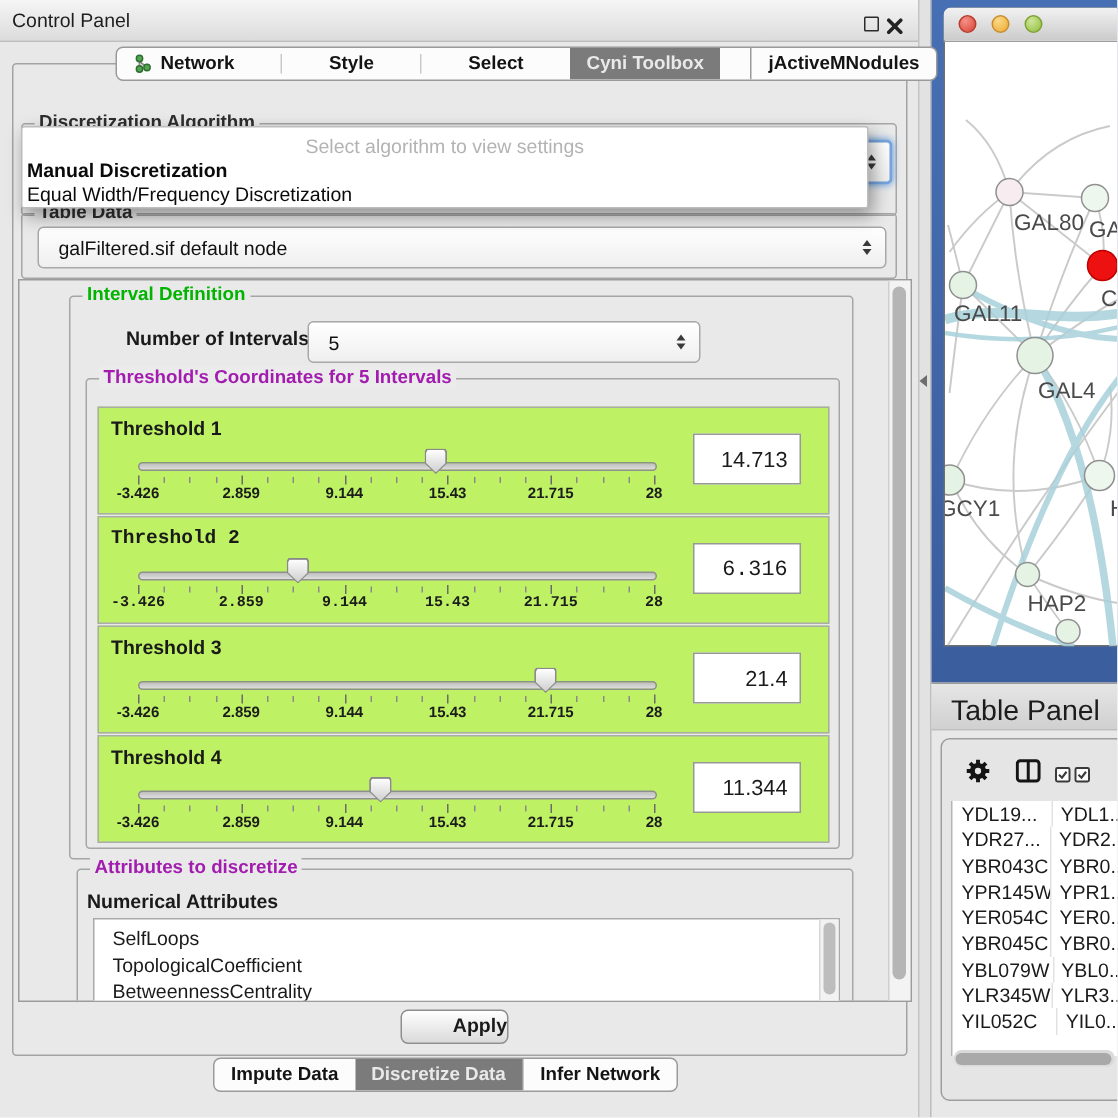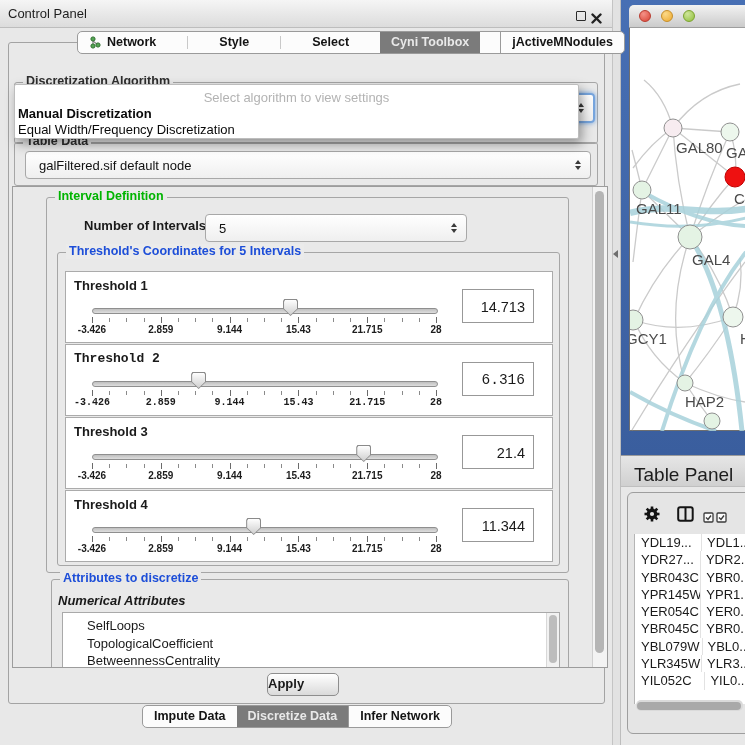--- a/index.html
+++ b/index.html
@@ -21,21 +21,21 @@
   .ttab{display:flex;align-items:center;gap:5px;padding:0 11px;font-size:12.5px;font-weight:bold;
     color:#141414;line-height:21px;white-space:nowrap;}
   .ttab.sel{background:#7B7B7B;color:#E9E9E9;}
   .tsep{width:1px;background:#C9C9C9;margin:4px 0;}
   .bl{border-left:1px solid #9A9A9A;}
   
   .group{position:absolute;border:1px solid #A6A6A6;border-radius:3px;}
   .gtitle{position:absolute;top:-9px;left:8px;background:#E9E9E9;padding:0 3px;
     font-size:12.5px;font-weight:bold;line-height:15px;color:#2E2E2E;white-space:nowrap;}
   .gtitle.green{color:#00B400;}
-  .gtitle.blue{color:#1d4ed8;}
+  .gtitle.blue{color:#a21caf;}
   
   .combo{position:absolute;background:linear-gradient(#FFFFFF,#EFEFEF);border:1px solid #A8A8A8;
     border-radius:4px;font-size:13px;display:flex;align-items:center;}
   .combo .val{padding-left:13px;color:#111;}
   .stepper{position:absolute;right:9px;top:50%;transform:translateY(-50%);}
   .stepper b{display:block;width:0;height:0;border-left:3.5px solid transparent;border-right:3.5px solid transparent;}
   .stepper b.up{border-bottom:4.5px solid #3A3A3A;margin-bottom:2px;}
   .stepper b.dn{border-top:4.5px solid #3A3A3A;}
   .focusring{border:2px solid #76A5DE;box-shadow:0 0 5px rgba(90,150,220,.9);}
   
@@ -44,47 +44,47 @@
   .popup .hint{position:absolute;top:5px;left:0;width:100%;text-align:center;color:#B3B3B3;font-size:13px;}
   .popup .opt{position:absolute;left:3px;font-size:13px;color:#0A0A0A;white-space:nowrap;}
   .popup .opt.b{font-weight:bold;top:21px;}
   .popup .opt.r{top:37px;}
   
   .scrollpane{position:absolute;left:12px;top:186px;width:596px;height:482px;
     border:1px solid #9C9C9C;background:#E9E9E9;overflow:hidden;box-sizing:border-box;}
   .vscroll{position:absolute;right:0;top:0;width:14px;height:480px;background:#F3F3F3;border-left:1px solid #CFCFCF;}
   .vscroll .thumb{position:absolute;left:2px;top:4px;width:9px;height:462px;background:#B5B5B5;border-radius:5px;}
   
-  .tpanel{position:absolute;left:7px;width:486px;height:70px;background:#ffffff;border:1px solid #ABABAB;}
+  .tpanel{position:absolute;left:7px;width:486px;height:70px;background:#bef264;border:1px solid #ABABAB;}
   .tlabel{position:absolute;left:8px;top:6px;font-size:13px;font-weight:bold;}
   .track{position:absolute;left:26px;top:36px;width:344px;height:4px;
     background:linear-gradient(#BFBFBF,#DEDEDE);border:1px solid #8F8F8F;border-radius:3px;}
   .handle-zone{position:absolute;left:26px;top:27px;width:344px;height:18px;}
   .handle{position:absolute;top:0;width:15px;height:17px;margin-left:-7.5px;}
   .handle::before{content:"";position:absolute;inset:0;background:#8A8A8A;
     clip-path:polygon(8% 0,92% 0,100% 12%,100% 58%,50% 100%,0 58%,0 12%);}
   .handle::after{content:"";position:absolute;inset:1px;background:linear-gradient(#FEFEFE,#CFCFCF);
     clip-path:polygon(8% 0,92% 0,100% 12%,100% 58%,50% 100%,0 58%,0 12%);}
   .ticks{position:absolute;left:26px;top:45px;width:344px;height:7px;}
   .ticks i{position:absolute;top:0;width:1px;background:#6B6B6B;}
   .ticks i.ma{height:6px;}
   .ticks i.mi{height:4px;margin-top:1px;background:#8A8A8A;}
   .scale{position:absolute;left:26px;top:52px;width:344px;height:12px;}
   .scale span{position:absolute;transform:translateX(-50%);font-size:10px;font-weight:bold;color:#1C1C1C;white-space:nowrap;text-align:right;}
   .vbox{position:absolute;left:396px;top:17px;width:72px;height:34px;background:#FFFFFF;
     border:1px solid #989898;font-size:14.5px;text-align:right;line-height:34px;padding-right:8px;box-sizing:border-box;}
   
   .alist{position:absolute;left:10px;top:32px;width:496px;height:112px;background:#FFFFFF;border:1px solid #A9A9A9;}
-  .alist .li{font-size:13px;line-height:17.5px;padding-left:24px;}
+  .alist .li{font-size:13px;line-height:17.5px;padding-left:12px;}
   .alist .li:first-child{padding-top:4px;}
   .alist .sb{position:absolute;right:0;top:0;width:12px;height:100%;background:#F2F2F2;border-left:1px solid #D8D8D8;}
   .alist .sb i{position:absolute;left:1.5px;top:2px;width:8px;height:48px;background:#BDBDBD;border-radius:4px;}
   .boldlabel{position:absolute;font-size:13px;font-weight:bold;}
   .btn{position:absolute;background:linear-gradient(#FFFFFF,#DADADA);border:1px solid #8E8E8E;
-    border-radius:5px;font-size:13px;font-weight:bold;text-align:left;line-height:20px;}
+    border-radius:5px;font-size:13px;font-weight:bold;text-align:right;line-height:20px;}
   
   .divider{position:absolute;left:612px;top:0;width:9px;height:745px;background:#E2E2E2;
     border-left:1px solid #C4C4C4;border-right:1px solid #BDBDBD;box-sizing:border-box;}
   .div-handle{position:absolute;left:613px;top:250px;width:0;height:0;
     border-top:4px solid transparent;border-bottom:4px solid transparent;border-right:5px solid #6E6E6E;}
   .desktop{position:absolute;left:621px;top:0;width:124px;height:455px;
     background:linear-gradient(#44700,#3A5E9E);background:linear-gradient(#476FB4,#3A5E9E);}
   .netwin{position:absolute;left:629px;top:5px;width:130px;height:426px;background:#FFFFFF;
     border:1px solid #6F6F6F;border-radius:5px 0 0 0;box-sizing:border-box;}
   .netbar{position:absolute;left:629px;top:5px;width:116px;height:22px;
@@ -358,21 +358,21 @@
               <span style="left: 80%;">21.715</span>
               <span style="left: 100%;">28</span>
             </div>
           <div class="vbox">11.344</div>
         </div>
       </div>
     </div>
 
     <div class="group" style="left:38px;top:392px;width:516px;height:150px;">
       <span class="gtitle blue">Attributes to discretize</span>
-      <span class="boldlabel" style="left:6px;top:13px;font-style:italic;">Numerical Attributes</span>
+      <span class="boldlabel" style="left:6px;top:13px;">Numerical Attributes</span>
       <div class="alist">
         <div class="li">SelfLoops</div>
           <div class="li">TopologicalCoefficient</div>
           <div class="li">BetweennessCentrality</div>
           <div class="sb">
             <i></i>
           </div>
       </div>
     </div>
 

